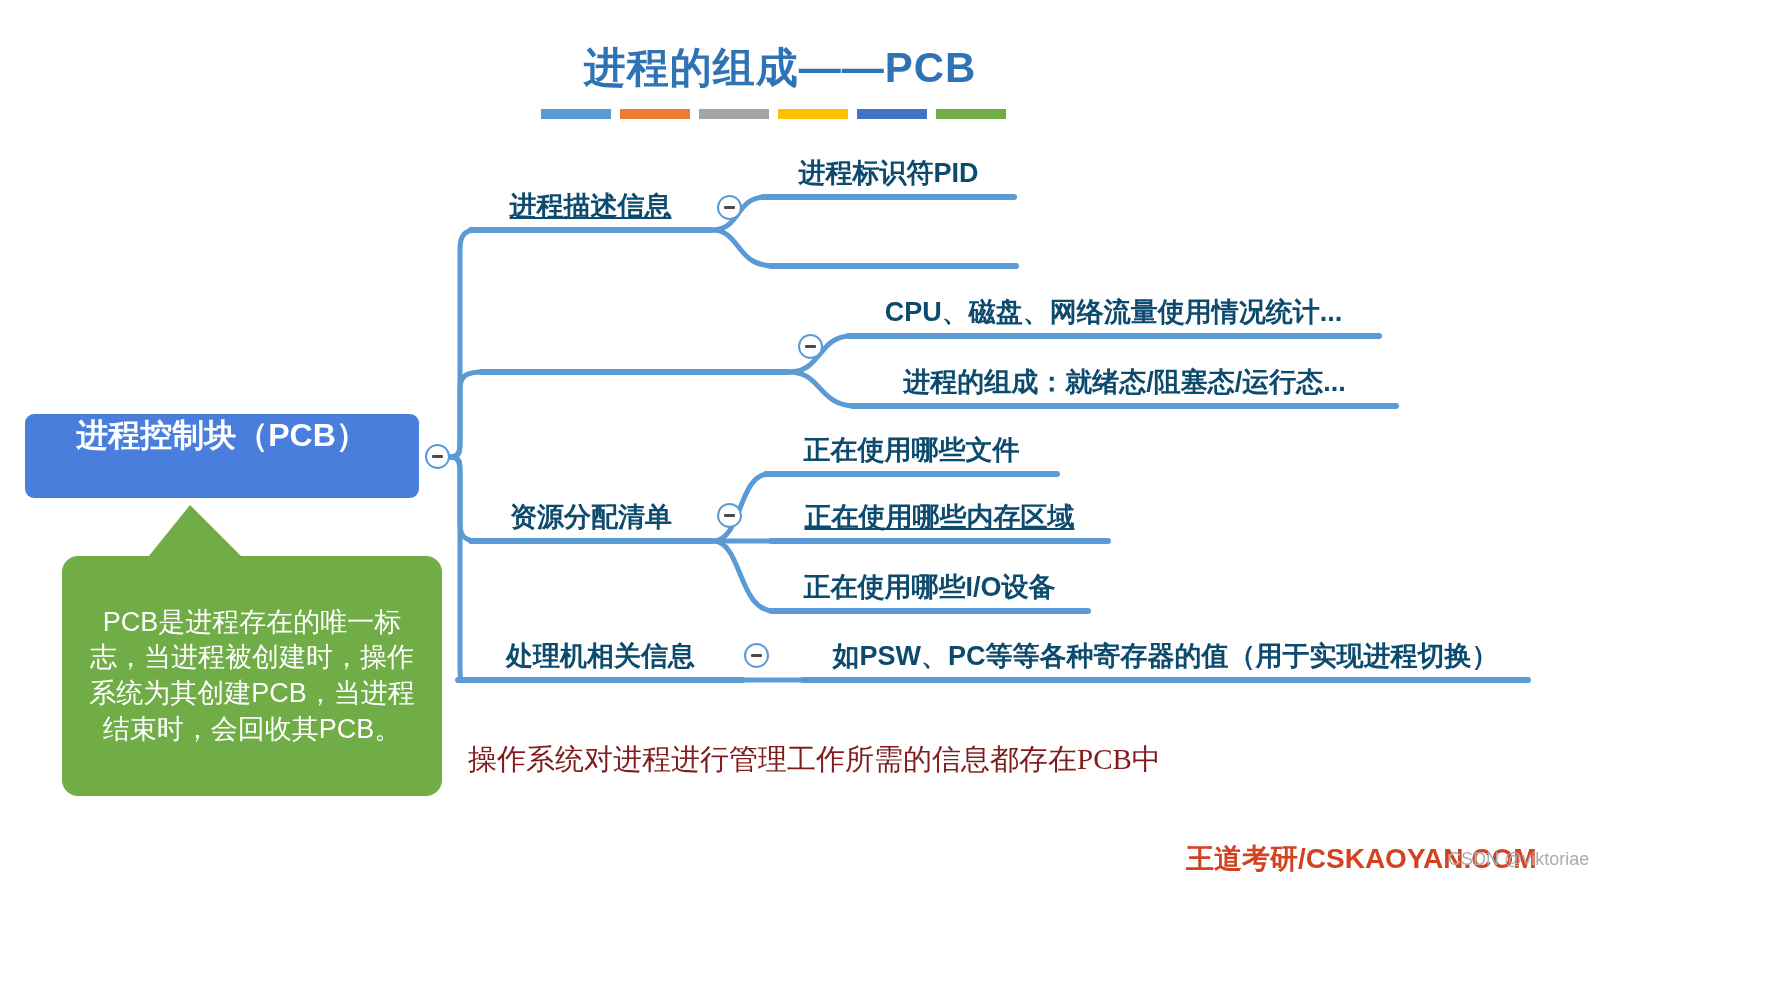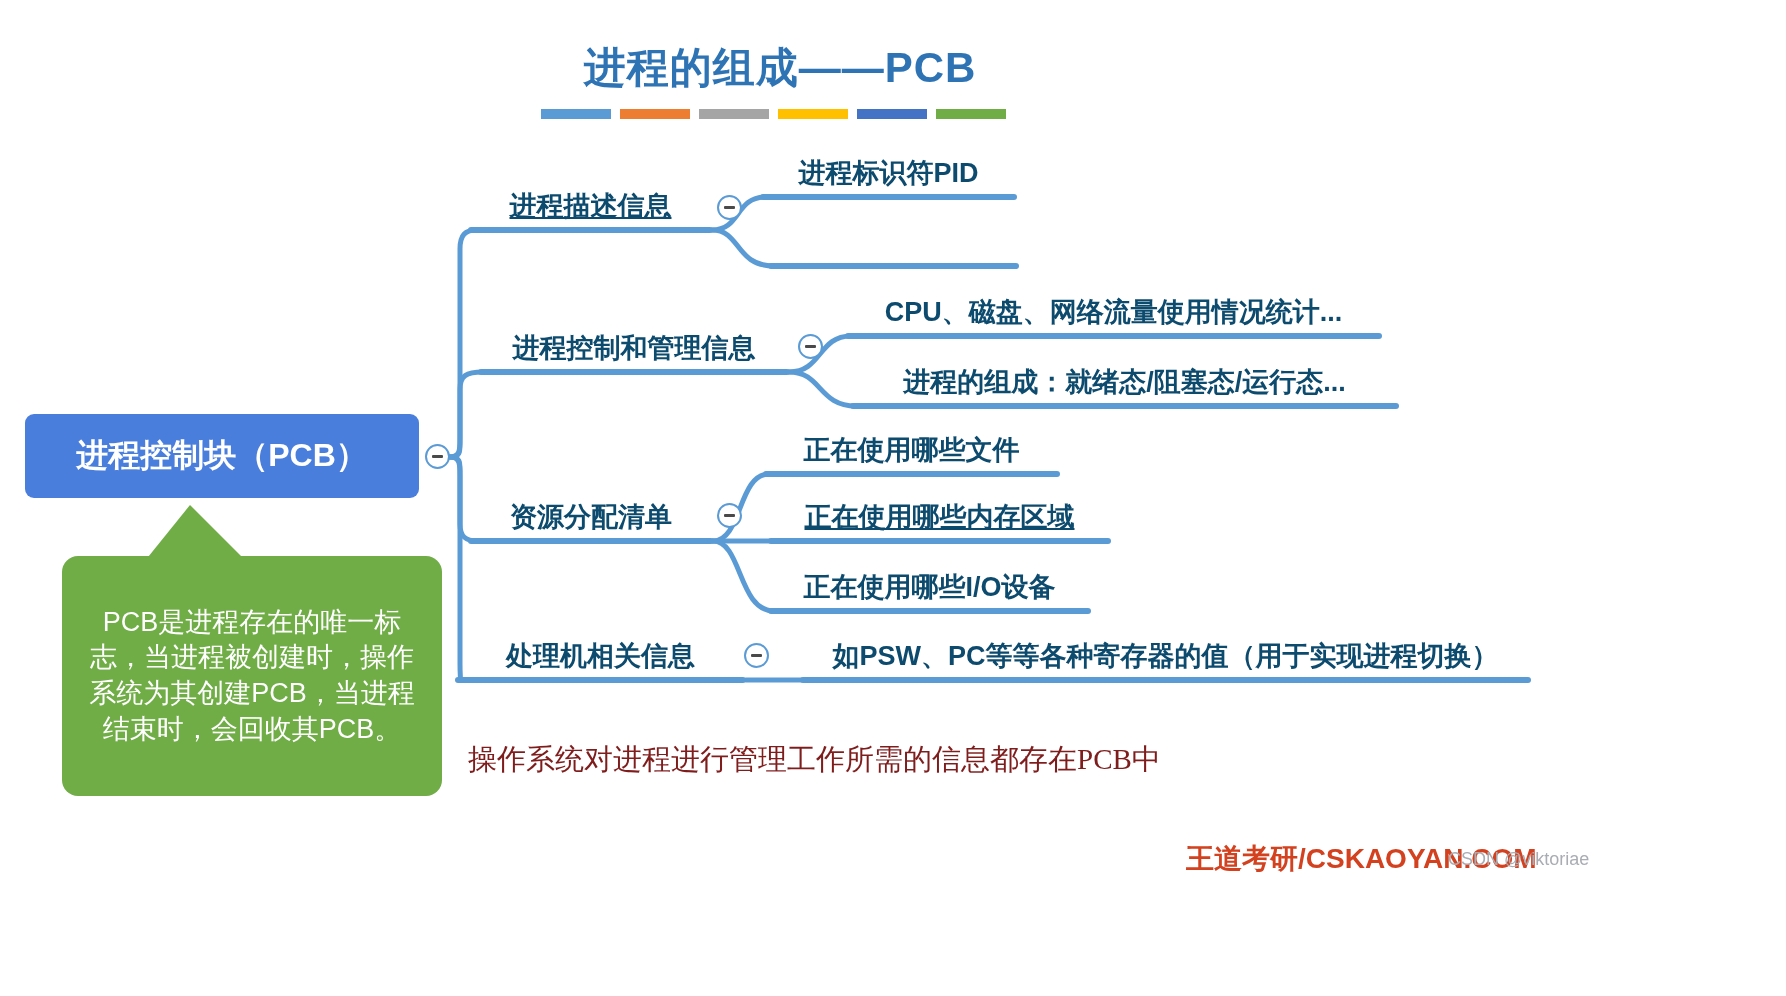--- a/index.html
+++ b/index.html
@@ -11,21 +11,21 @@
   
   .page-title{left:0;top:40px;width:1560px;text-align:center;
     font-size:42px;font-weight:700;color:#2E74B5;letter-spacing:1px;}
 
   
   .bars{left:541px;top:109px;width:470px;display:flex;gap:9px;}
   .bars .bar{width:70px;height:10px;}
 
   
   .root-node{left:25px;top:414px;width:394px;height:84px;background:#4A7EDC;
-    border-radius:9px;display:flex;align-items:center;justify-content:center;}
+    border-radius:9px;display:flex;justify-content:center;}
   .root-node span{color:#fff;font-size:32px;font-weight:700;}
 
   
   .note-tail{left:140px;top:505px;width:0;height:0;
     border-left:50px solid transparent;border-right:62px solid transparent;
     border-bottom:62px solid #70AD47;}
   .note-bubble{left:62px;top:556px;width:380px;height:240px;background:#70AD47;
     border-radius:16px;display:flex;align-items:center;justify-content:center;box-sizing:border-box;padding:14px 18px;}
   .note-bubble span{color:#fff;font-size:27px;line-height:1.32;text-align:center;font-weight:400;}
 
@@ -90,21 +90,20 @@
   <div class="abs root-node">
     <span>进程控制块（PCB）</span>
   </div>
 
   <div class="abs note-tail"></div>
   <div class="abs note-bubble">
     <span>PCB是进程存在的唯一标志，当进程被创建时，操作系统为其创建PCB，当进程结束时，会回收其PCB。</span>
   </div>
 
   <div class="abs nlabel" style="left:468px;top:187px;width:245px;text-decoration:underline;">进程描述信息</div>
-  <div class="abs nlabel" style="left:478px;top:329px;width:312px;">进程控制和管理信息</div>
   <div class="abs nlabel" style="left:468px;top:498px;width:246px;">资源分配清单</div>
   <div class="abs nlabel" style="left:455px;top:637px;width:291px;">处理机相关信息</div>
 
   <div class="abs u" style="left:468px;top:227px;width:245px;"></div>
   <div class="abs u" style="left:478px;top:369px;width:312px;"></div>
   <div class="abs u" style="left:468px;top:538px;width:246px;"></div>
   <div class="abs u" style="left:455px;top:677px;width:291px;"></div>
 
   <div class="abs nlabel" style="left:760px;top:154px;width:257px;">进程标识符PID</div>
   <div class="abs nlabel" style="left:845px;top:293px;width:537px;">CPU、磁盘、网络流量使用情况统计...</div>

